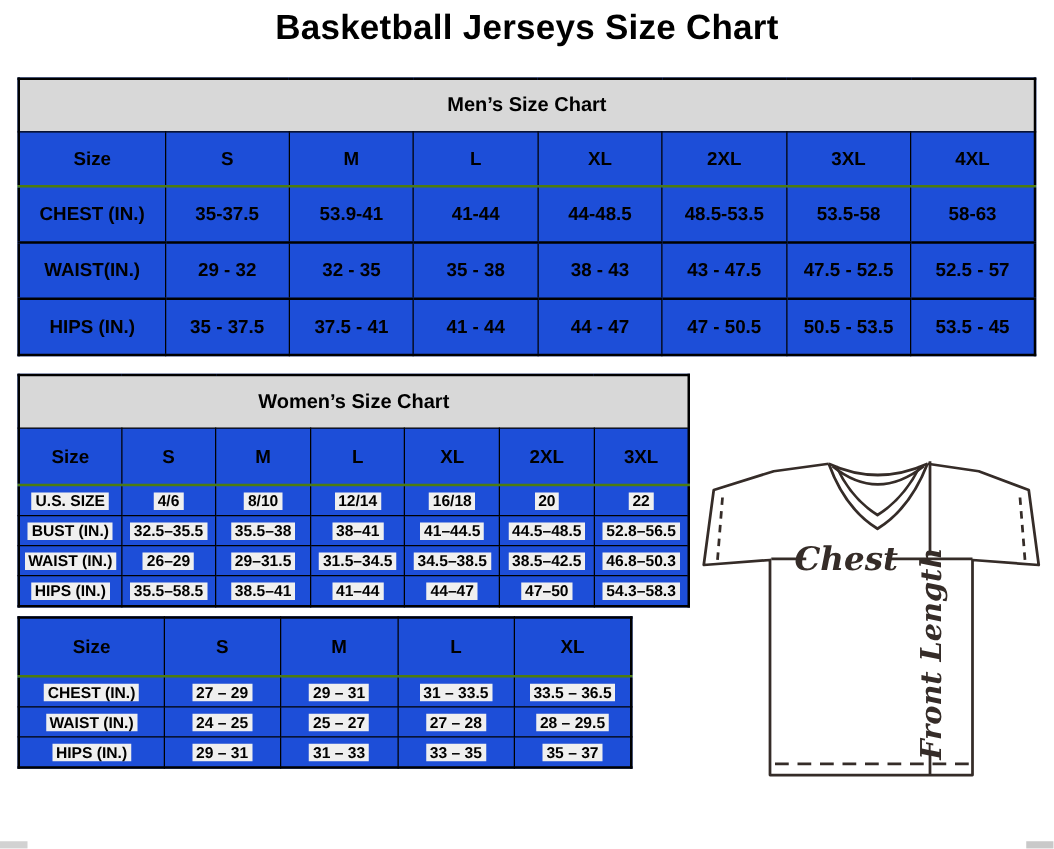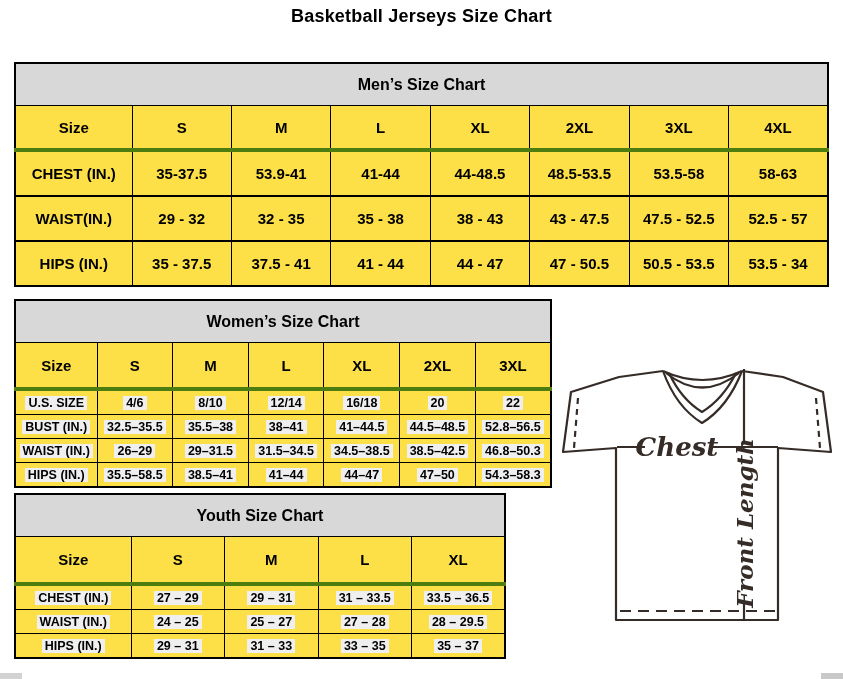--- a/index.html
+++ b/index.html
@@ -1,26 +1,26 @@
 <!DOCTYPE html>
 <html><head>
 <meta charset="utf-8">
 <style>
   html,body{margin:0;padding:0;background:#fff;}
   #stage{position:relative;width:843px;height:679px;background:#ffffff;overflow:hidden;
          font-family:"Liberation Sans",sans-serif;color:#000;}
   #page-title{position:absolute;left:0;top:6px;width:100%;text-align:center;
-              font-size:18px;font-weight:bold;letter-spacing:.2px;}
-  table.size-table{position:absolute;border-collapse:collapse;table-layout:fixed;background:#fde047;
+              font-size:28px;font-weight:bold;letter-spacing:.2px;}
+  table.size-table{position:absolute;border-collapse:collapse;table-layout:fixed;background:#1d4ed8;
                    border:2px solid #000;}
   table.size-table td{border:1px solid #000;text-align:center;vertical-align:middle;
                       font-weight:bold;overflow:hidden;white-space:nowrap;}
   tr.band td{background:#d8d8d8;font-size:16px;height:39px;border-bottom:1px solid #000;}
   tr.sizerow td{font-size:15px;}
-  tr.sizerow td{border-bottom:4px solid #4d7c0f;}
+  tr.sizerow td{border-bottom:2px solid #4d7c0f;}
   
   #mens{left:14px;top:62px;width:815px;}
   #mens tr.sizerow td{height:40px;}
   #mens tr.datarow td{height:41px;font-size:15px;border-top:2px solid #000;}
   
   #womens{left:14px;top:299px;width:538px;}
   #womens tr.sizerow td{height:42px;}
   #womens tr.datarow td{height:21px;font-size:12.5px;text-align:center;}
   
   #youth{left:14px;top:493px;width:492px;}
@@ -86,21 +86,21 @@
       <td>52.5 - 57</td>
     </tr>
     <tr class="datarow">
       <td>HIPS (IN.)</td>
       <td>35 - 37.5</td>
       <td>37.5 - 41</td>
       <td>41 - 44</td>
       <td>44 - 47</td>
       <td>47 - 50.5</td>
       <td>50.5 - 53.5</td>
-      <td>53.5 - 34</td>
+      <td>53.5 - 45</td>
     </tr>
   </tbody>
     </table>
 
   <table id="womens" class="size-table">
     <colgroup>
         <col style="width:82px">
         <col>
         <col>
         <col>
@@ -162,23 +162,20 @@
 
   <table id="youth" class="size-table">
     <colgroup>
         <col style="width:116px">
         <col>
         <col>
         <col>
         <col>
       </colgroup>
     <tbody>
-        <tr class="band">
-      <td colspan="5">Youth Size Chart</td>
-    </tr>
     <tr class="sizerow">
       <td>Size</td>
       <td>S</td>
       <td>M</td>
       <td>L</td>
       <td>XL</td>
     </tr>
     <tr class="datarow">
       <td><span class="hl">CHEST (IN.)</span></td>
       <td><span class="hl">27 – 29</span></td>

